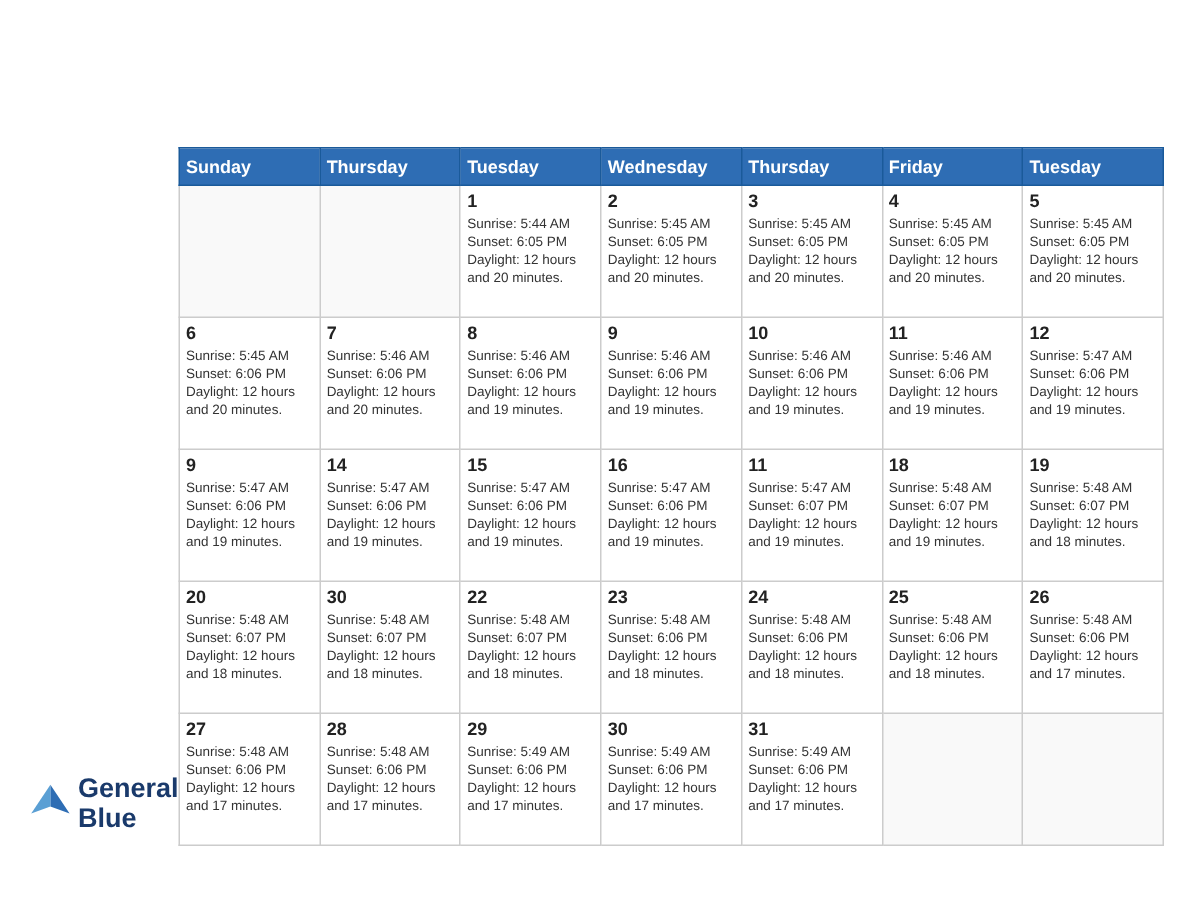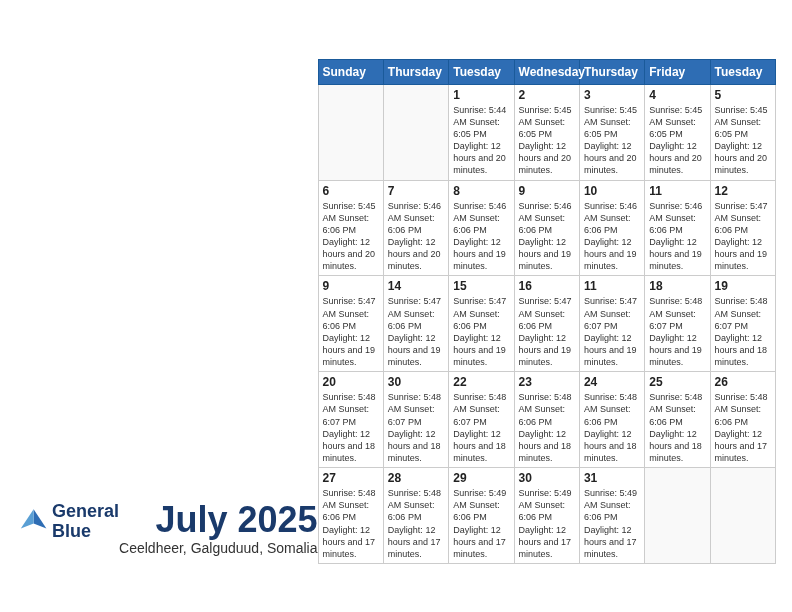--- a/index.html
+++ b/index.html
@@ -104,24 +104,20 @@
       <svg class="logo-icon" viewBox="0 0 40 40" width="40" height="40">
 
         <polygon points="22,4 38,28 22,22" fill="#2e6db4"></polygon>
         <polygon points="22,4 22,22 6,28" fill="#5a9fd4"></polygon>
       </svg>
       <div class="logo-text">
         <div>General</div>
         <div>Blue</div>
       </div>
     </div>
-    <div class="title-block">
-      <div class="month-title">July 2025</div>
-      <div class="subtitle">Ceeldheer, Galguduud, Somalia</div>
-    </div>
   </div>
 
   <table class="calendar">
     <thead>
       <tr>
       <th>Sunday</th>
           <th>Thursday</th>
           <th>Tuesday</th>
           <th>Wednesday</th>
           <th>Thursday</th>

